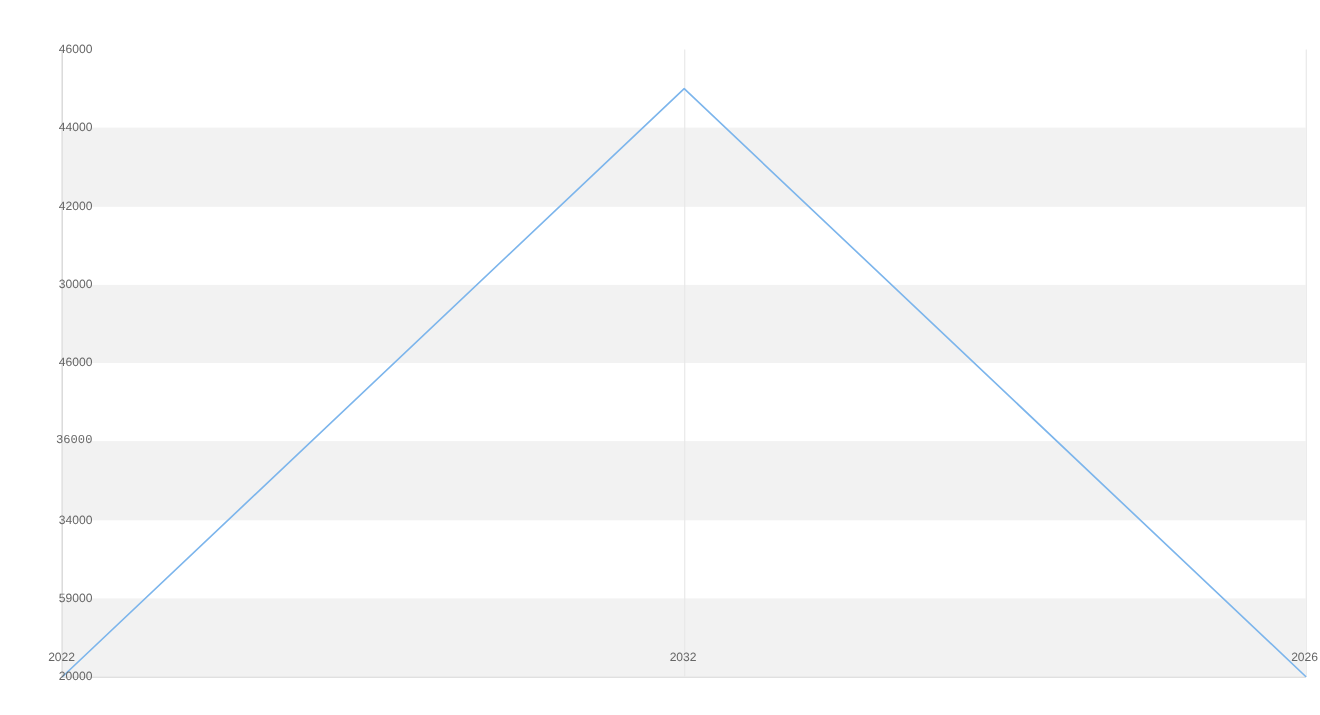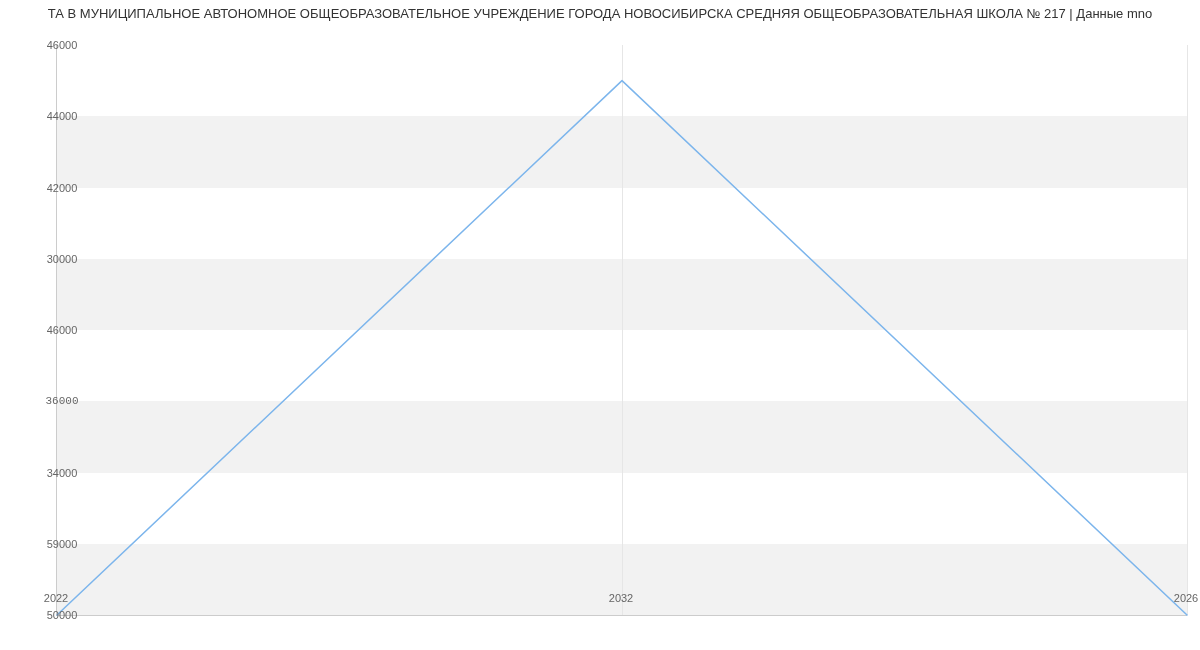--- a/index.html
+++ b/index.html
@@ -48,21 +48,21 @@
     position: absolute;
     top: 0;
     height: 100%;
     width: 0;
     border-left: 1px solid #e6e6e6;
   }
   .ytick-label {
     position: absolute;
     right: 1116px;
     width: 44px;
-    text-align: center;
+    text-align: right;
     font-size: 11px;
     color: #666666;
     transform: translateY(-50%);
   }
   .xtick-label {
     position: absolute;
     top: 592px;
     font-size: 11px;
     color: #666666;
     transform: translateX(-50%);
@@ -81,38 +81,37 @@
     stroke-width: 1.5;
     stroke-linejoin: round;
     stroke-linecap: round;
   }
 </style>
 </head>
 <body>
 
 <div class="chart-wrap">
 
-  <div class="title">ТА В МУНИЦИПАЛЬНОЕ АВТОНОМНОЕ ОБЩЕОБРАЗОВАТЕЛЬНОЕ УЧРЕЖДЕНИЕ ГОРОДА НОВОСИБИРСКА СРЕДНЯЯ ОБЩЕОБРАЗОВАТЕЛЬНАЯ ШКОЛА № 217 | Данные mno</div>
 
   <div class="plot" id="plot">
     <div class="band" style="top: 498.75px; height: 71.25px;"></div>
       <div class="band" style="top: 356.25px; height: 71.25px;"></div>
       <div class="band" style="top: 213.75px; height: 71.25px;"></div>
       <div class="band" style="top: 71.25px; height: 71.25px;"></div>
       <div class="gridline-x" style="left: 565px;"></div>
       <div class="gridline-x" style="left: 1130px;"></div>
       <svg class="line-layer" id="line-layer" viewBox="0 0 1130 570">
         <path d="M0 570 L565 35.625 L1130 570" class="series-line" stroke="#7cb5ec"></path>
       </svg>
   </div>
 
 <div class="xtick-label" style="left: 56px;">2022</div>
     <div class="xtick-label" style="left: 621px;">2032</div>
     <div class="xtick-label" style="left: 1186px;">2026</div>
-    <div class="ytick-label" style="top: 615px;">50000</div>
+    <div class="ytick-label" style="top: 615px;">20000</div>
     <div class="ytick-label" style="top: 543.75px;">59000</div>
     <div class="ytick-label" style="top: 472.5px;">34000</div>
     <div class="ytick-label" style="top: 401.25px; font-family: Liberation Mono, monospace;">36000</div>
     <div class="ytick-label" style="top: 330px;">46000</div>
     <div class="ytick-label" style="top: 258.75px;">30000</div>
     <div class="ytick-label" style="top: 187.5px;">42000</div>
     <div class="ytick-label" style="top: 116.25px;">44000</div>
     <div class="ytick-label" style="top: 45px;">46000</div>
   </div>
 

